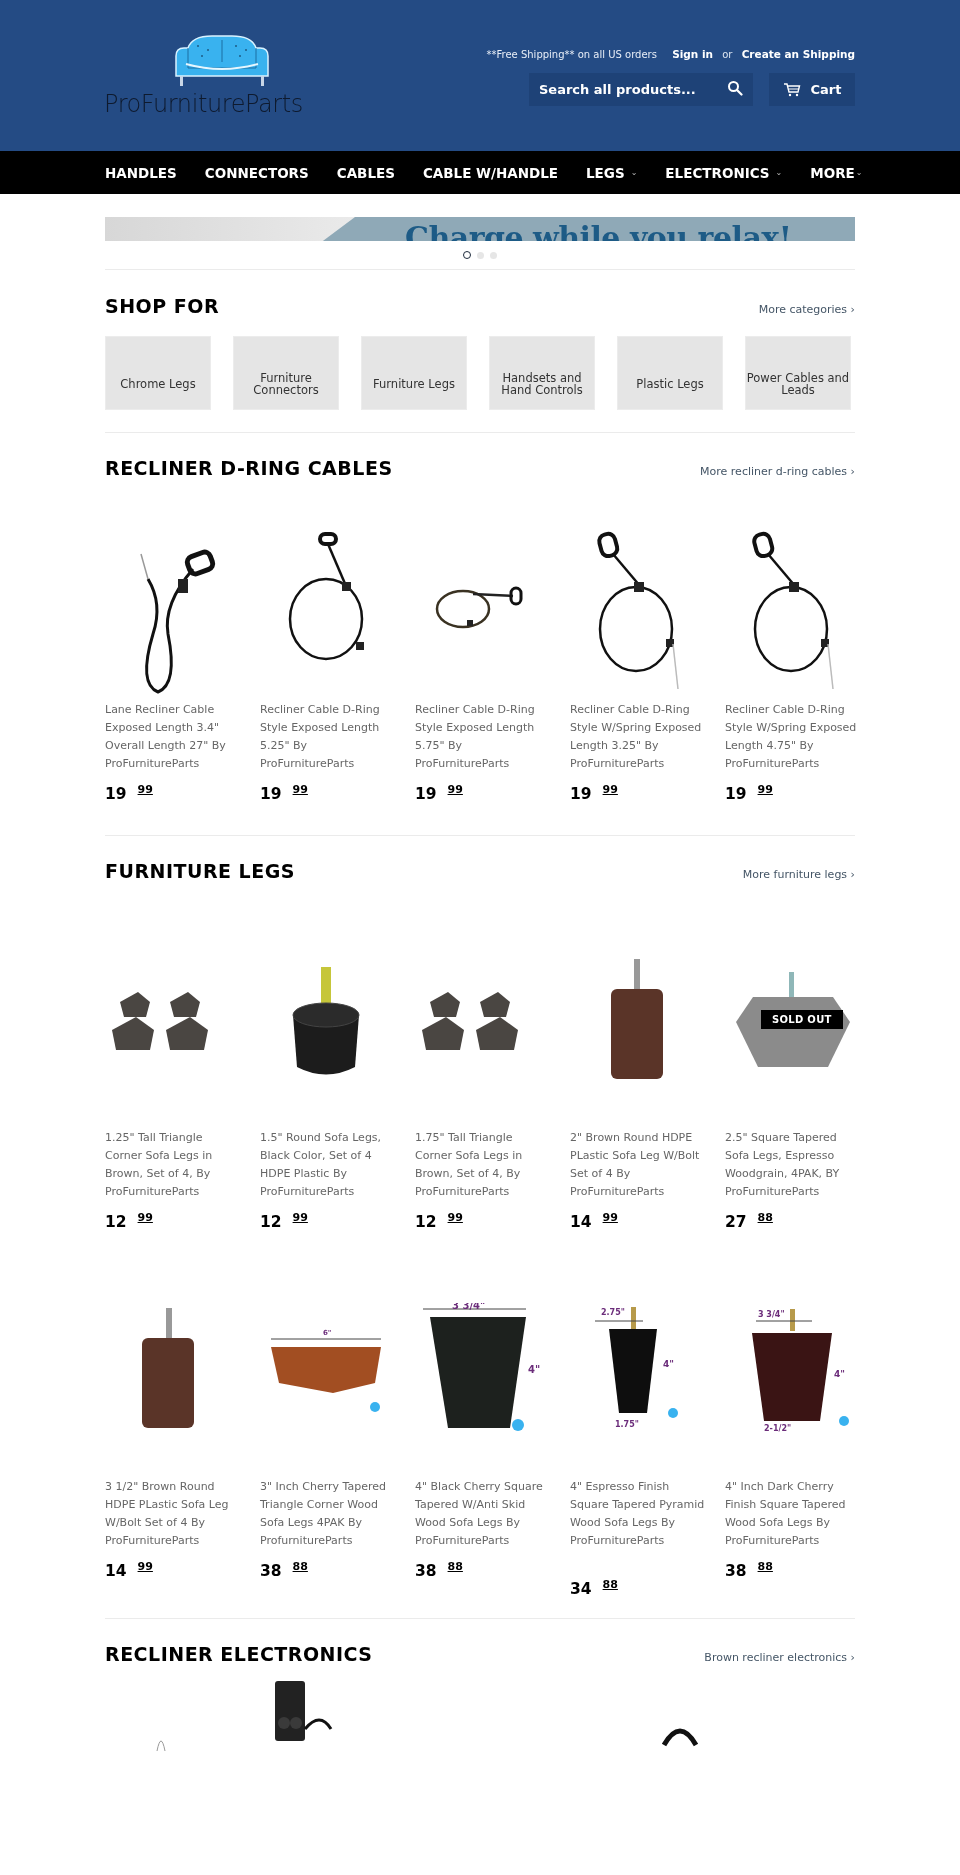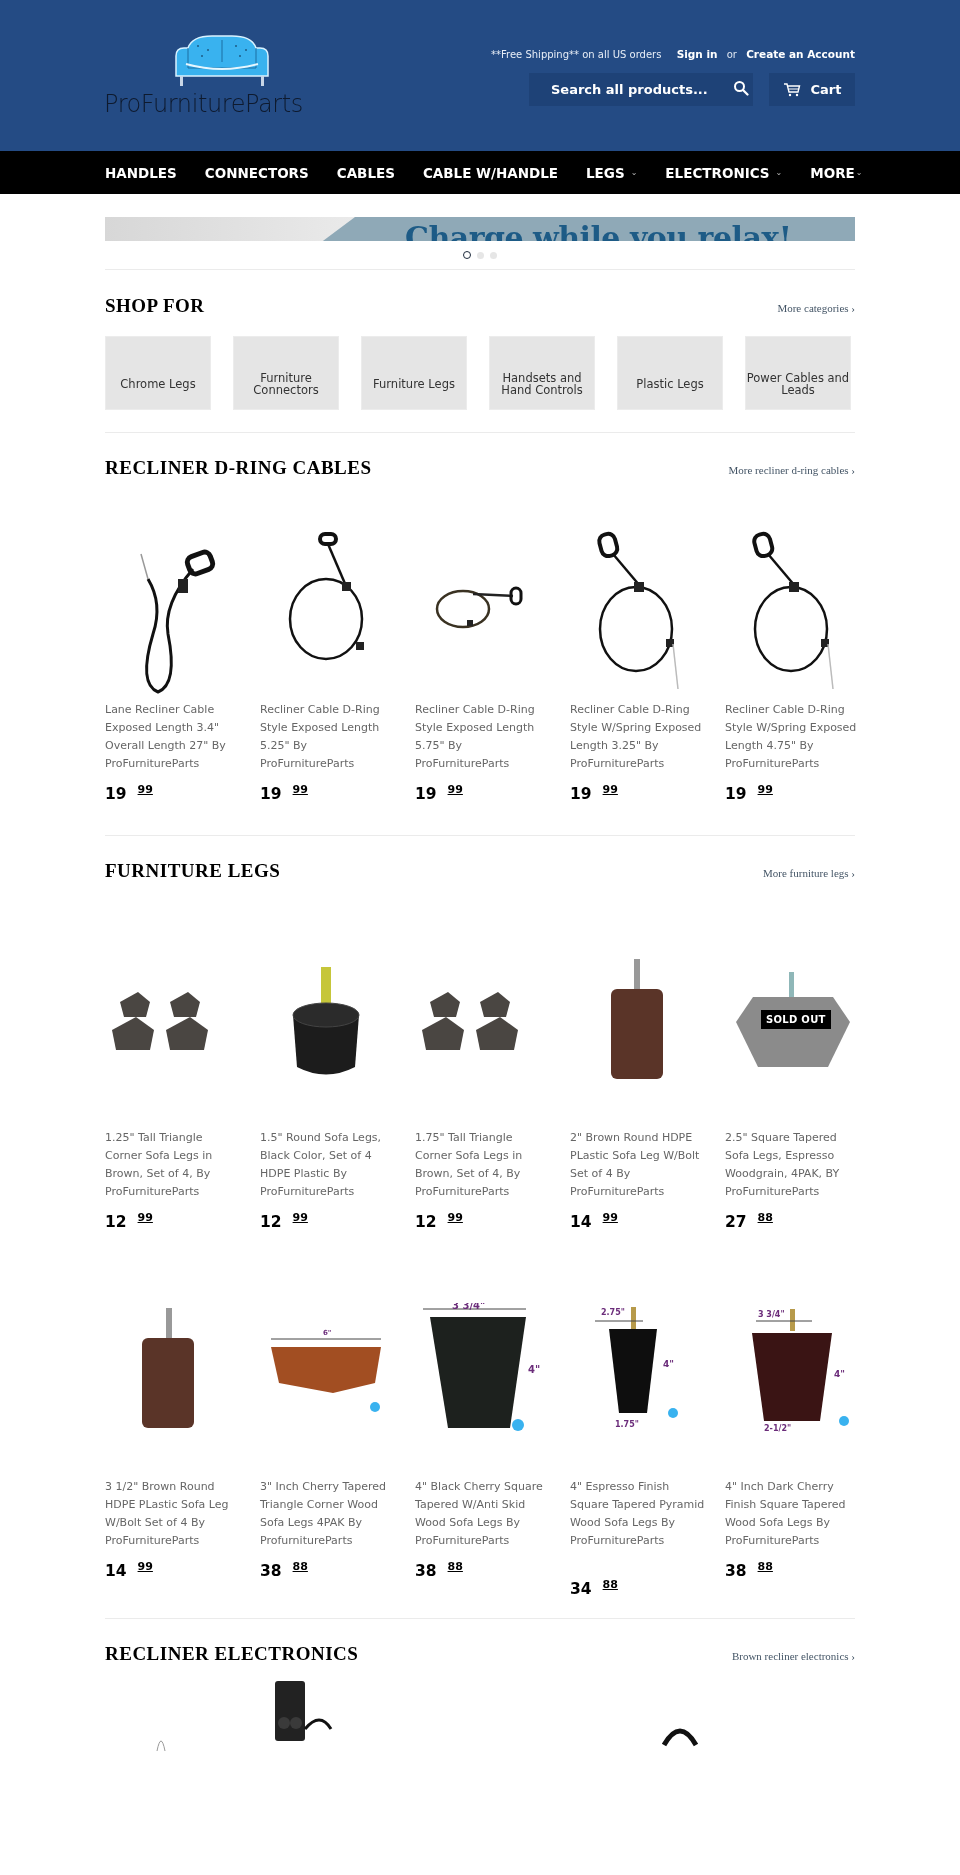--- a/index.html
+++ b/index.html
@@ -9,21 +9,21 @@
 
   
   .site-header { background: #244b84; height: 151px; position: relative; }
   .logo { position: absolute; left: 104px; top: 34px; width: 232px; height: 86px; }
   .logo-text { position: absolute; left: 0; top: 56px; font-family: "DejaVu Sans", sans-serif; font-size: 24px; font-weight: 300; color: #0e1a2e; letter-spacing: -0.4px; white-space: nowrap; }
   .top-links { position: absolute; right: 105px; top: 48px; font-size: 10px; color: #e8eef7; white-space: nowrap; }
   .top-links .ship { margin-right: 12px; }
   .top-links .lnk { font-weight: bold; color: #fff; text-decoration: none; font-size: 10.5px; }
   .top-links .or { margin: 0 6px; color: #dde6f2; }
   .search-box { position: absolute; left: 529px; top: 73px; width: 224px; height: 33px; background: #1e4277; display: flex; align-items: center; padding: 0 10px; }
-  .search-box input { flex: 1; background: transparent; border: 0; outline: 0; color: #fff; font-family: "DejaVu Sans", sans-serif; font-weight: bold; font-size: 13px; margin-left: 12px; }
+  .search-box input { flex: 1; background: transparent; border: 0; outline: 0; color: #fff; font-family: "DejaVu Sans", sans-serif; font-weight: bold; font-size: 13px; }
   .search-box input::placeholder { color: #fff; opacity: 1; }
   .search-icon { width: 16px; height: 16px; }
   .cart-btn { position: absolute; left: 769px; top: 73px; width: 86px; height: 33px; background: #1e4277; color: #fff; display: flex; align-items: center; justify-content: center; gap: 10px; font-weight: bold; font-size: 13px; }
 
   
   .main-nav { background: #000; height: 43px; }
   .main-nav ul { list-style: none; display: flex; width: 750px; margin: 0 auto; height: 43px; align-items: center; justify-content: space-between; }
   .main-nav li { color: #fff; font-weight: bold; font-size: 13.5px; margin-right: 28px; white-space: nowrap; display: flex; align-items: center; }
   .main-nav li .chev { font-size: 8px; margin-left: 6px; color: #bbb; font-weight: normal; }
   .main-nav li.more { margin-right: 0; }
@@ -34,36 +34,36 @@
   .slide-left { position: absolute; left: 0; top: 0; width: 250px; height: 28px; background: linear-gradient(90deg,#d7d7d7,#eaeaea); clip-path: polygon(0 0, 100% 0, 85% 100%, 0 100%); }
   .slide-left:after { content:""; }
   .slide-text { position: absolute; left: 300px; top: 3px; font-family: "DejaVu Serif", serif; font-size: 30px; color: #1d5b86; font-weight: bold; white-space: nowrap; letter-spacing: -0.5px; }
   .dots { display: flex; justify-content: center; gap: 6px; margin-top: 9px; height: 10px; align-items: center; }
   .dot { width: 7px; height: 7px; border-radius: 50%; background: #e6e6e6; }
   .dot.active { width: 8px; height: 8px; background: #fff; border: 1.6px solid #1f2c3d; }
 
   hr.sep { border: 0; border-top: 1px solid #ebebeb; margin: 0; }
 
   
-  .section-head { display: flex; justify-content: space-between; align-items: baseline; font-family: Liberation Serif, serif; }
+  .section-head { display: flex; justify-content: space-between; align-items: baseline; }
   .section-title { font-size: 19px; font-weight: bold; color: #000; letter-spacing: 0.5px; }
   .section-more { font-size: 11px; color: #445566; text-decoration: none; }
 
   
   .cat-grid { display: flex; gap: 22px; margin-top: 19px; }
   .cat-tile { width: 106px; height: 74px; background: #e5e5e5; border: 1px solid #ececec; display: flex; align-items: center; justify-content: center; text-align: center; font-size: 11.5px; color: #333; line-height: 12px; padding-top: 22px; }
 
   
   .prod-row { display: flex; gap: 20px; }
   .prod { width: 135px; }
   .prod-img { width: 135px; height: 135px; position: relative; display: flex; align-items: center; justify-content: center; background: #fff; }
   .prod-title { font-size: 11px; line-height: 18px; color: #666; margin-top: 40px; height: 72px; }
   .prod-price { font-size: 15.5px; font-weight: bold; color: #000; margin-top: 10px; }
   .prod-price sup { font-size: 11px; vertical-align: 6px; margin-left: 11px; text-decoration: underline; }
-  .sold-badge { position: absolute; left: 36px; top: 56px; background: #000; color: #fff; font-size: 10px; font-weight: bold; padding: 4px 5px; letter-spacing: 0.3px; }
+  .sold-badge { position: absolute; left: 36px; top: 56px; background: #000; color: #fff; font-size: 10px; font-weight: bold; padding: 4px 11px; letter-spacing: 0.3px; }
   .tall .prod-title { height: 90px; }
 </style>
 </head>
 <body>
 
 <header class="site-header">
   <a class="logo">
     <svg width="232" height="60" viewBox="0 0 232 60" style="position:absolute;left:0;top:0">
       <g transform="translate(58,0)">
         <path d="M14 42 L14 22 Q14 14 22 14 L26 14 Q30 2 50 2 L70 2 Q90 2 94 14 L98 14 Q106 14 106 22 L106 42 Z" fill="#39b2ef" stroke="#d9f2ff" stroke-width="1.5"></path>
@@ -82,21 +82,21 @@
           <rect x="99" y="42" width="3" height="10" fill="#c9d6e6"></rect>
       </g>
     </svg>
     <span class="logo-text">ProFurnitureParts</span>
   </a>
 
   <div class="top-links">
     <span class="ship">**Free Shipping** on all US orders</span>
     <a class="lnk">Sign in</a>
     <span class="or">or</span>
-    <a class="lnk">Create an Account</a>
+    <a class="lnk">Create an Shipping</a>
   </div>
 
   <div class="search-box">
     <input type="text" placeholder="Search all products..." style="">
     <span>
       <svg class="search-icon" viewBox="0 0 16 16">
           <circle cx="6.5" cy="6.5" r="4.5" fill="none" stroke="#fff" stroke-width="2"></circle>
           <line x1="10" y1="10" x2="14.5" y2="14.5" stroke="#fff" stroke-width="2.2" stroke-linecap="round"></line>
         </svg>
     </span>

